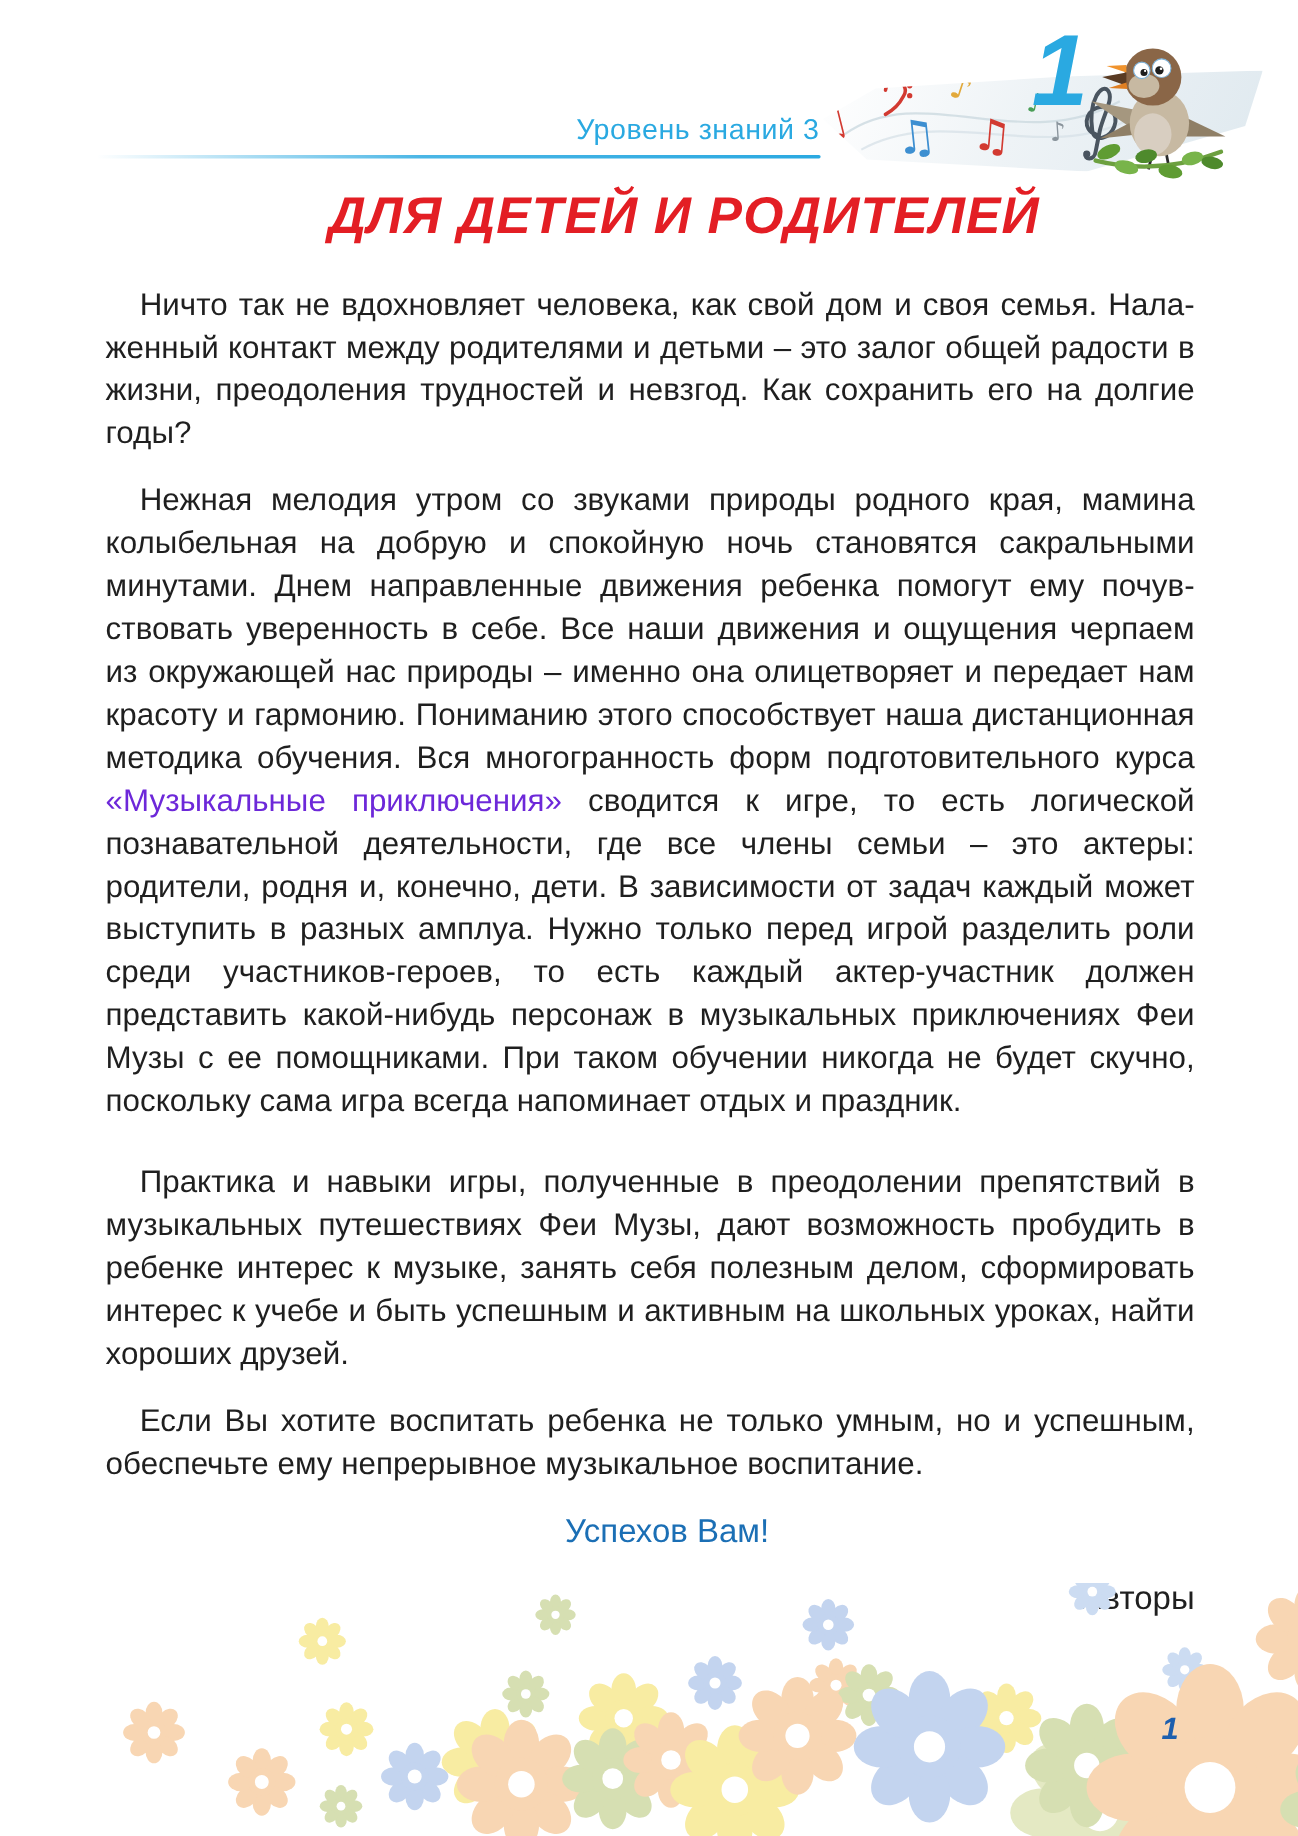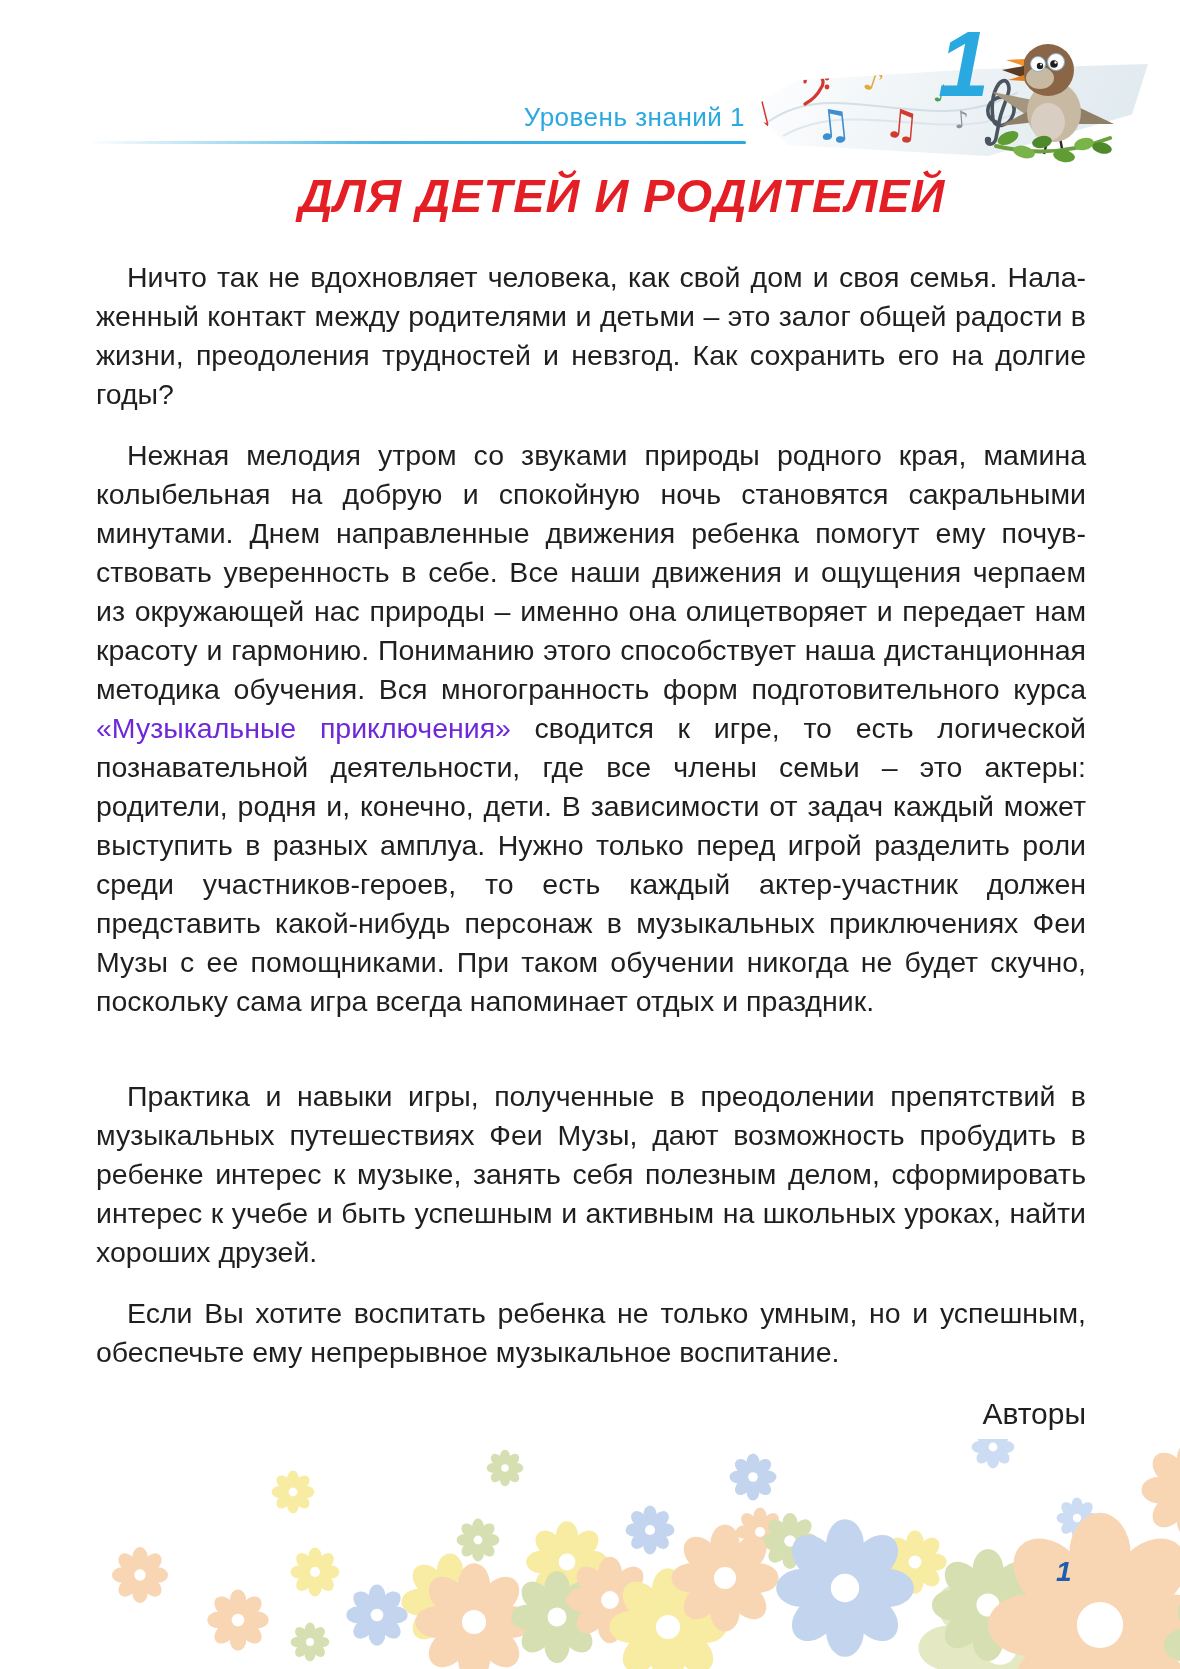--- a/index.html
+++ b/index.html
@@ -41,21 +41,21 @@
   .page-title{
     position:absolute;top:168px;left:0;width:100%;text-align:center;
     color:#e31e24;font-size:47px;font-weight:bold;font-style:italic;letter-spacing:1px;margin-left:32px;
   }
   
   .content{
     position:absolute;left:96px;top:258px;width:990px;
     font-size:28.5px;line-height:39px;text-align:justify;
   }
   .content p{margin:0 0 22px 0;text-indent:31px;}
-  .content p.gap-lg{margin-top:56px;}
+  .content p.gap-lg{margin-top:35px;}
   .content p.gap-md{margin-top:8px;}
   .accent{color:#6d28d9;}
   .closing-line{
     margin-top:56px;text-align:center;text-indent:0;
     color:#1b6fb5;font-size:30px;
   }
   .signature{
     margin-top:16px;text-align:right;text-indent:0;font-size:30px;color:#1f1f1f;
   }
   
@@ -63,21 +63,21 @@
   .page-number{
     position:absolute;left:1056px;top:1556px;z-index:5;
     font-size:28px;font-weight:bold;font-style:italic;color:#1d5fae;
   }
 </style>
 </head>
 <body>
 
 <div class="page">
 
-  <div class="header-label">Уровень знаний 1</div>
+  <div class="header-label">Уровень знаний 3</div>
   <div class="header-underline"></div>
 
   <div class="music-ribbon">
     <svg class="ribbon-swirl" width="400" height="92" viewBox="0 0 400 92">
       <path d="M20 58 C90 8 180 78 270 28" stroke="#ccd9e0" stroke-width="2" fill="none" opacity="0.8"></path>
       <path d="M35 72 C110 30 200 86 280 44" stroke="#d8e2e8" stroke-width="2" fill="none" opacity="0.8"></path>
     </svg>
     <span class="note note-red1">♩</span>
     <svg class="clef-svg bass-clef" width="34" height="40" viewBox="0 0 34 40">
       <path d="M5 12 a9 9 0 1 1 16 6 q-5 10 -16 16" stroke="#d23a31" stroke-width="3.2" fill="none" stroke-linecap="round"></path>
@@ -125,20 +125,21 @@
     <ellipse cx="114" cy="120" rx="10" ry="5.5" fill="#4e8a2c" transform="rotate(12 114 120)"></ellipse>
   </svg>
 
   <div class="page-title">ДЛЯ ДЕТЕЙ И РОДИТЕЛЕЙ</div>
 
   <div class="content">
     <p><span>Ничто так не вдохновляет человека, как свой дом и своя семья. Нала­женный контакт между родителями и детьми – это залог общей радо­сти в жизни, преодоления трудностей и невзгод. Как сохранить его на долгие годы?</span></p>
     <p><span>Нежная мелодия утром со звуками природы родного края, мамина колыбельная на добрую и спокойную ночь становятся сакральными минутами. Днем направленные движения ребенка помогут ему почув­ствовать уверенность в себе. Все наши движения и ощущения черпаем из окружающей нас природы – именно она олицетворяет и передает нам красоту и гармонию. Пониманию этого способствует наша дис­танционная методика обучения. Вся многогранность форм подготови­тельного курса </span><span class="accent">«Музыкальные приключения»</span><span> сводится к игре, то есть логической познавательной деятельности, где все члены семьи – это актеры: родители, родня и, конечно, дети. В зависимости от задач каж­дый может выступить в разных амплуа. Нужно только перед игрой раз­делить роли среди участников-героев, то есть каждый актер-участник должен представить какой-нибудь персонаж в музыкальных приклю­чениях Феи Музы с ее помощниками. При таком обучении никогда не будет скучно, поскольку сама игра всегда напоминает отдых и праздник.</span></p>
     <p class="gap-lg"><span>Практика и навыки игры, полученные в преодолении препятствий в музыкальных путешествиях Феи Музы, дают возможность пробудить в ребенке интерес к музыке, занять себя полезным делом, сформировать интерес к учебе и быть успешным и активным на школьных уроках, найти хороших друзей.</span></p>
     <p class="gap-md"><span>Если Вы хотите воспитать ребенка не только умным, но и успешным, обеспечьте ему непрерывное музыкальное воспитание.</span></p>
+    <p class="closing-line">Успехов Вам!</p>
     <p class="signature">Авторы</p>
   </div>
 
   <svg class="flowers" viewBox="0 0 1180 230">
     <defs>
       <g id="flw">
         <ellipse cx="0" cy="-32" rx="14" ry="19"></ellipse>
         <ellipse cx="0" cy="-32" rx="14" ry="19" transform="rotate(45)"></ellipse>
         <ellipse cx="0" cy="-32" rx="14" ry="19" transform="rotate(90)"></ellipse>
         <ellipse cx="0" cy="-32" rx="14" ry="19" transform="rotate(135)"></ellipse>

